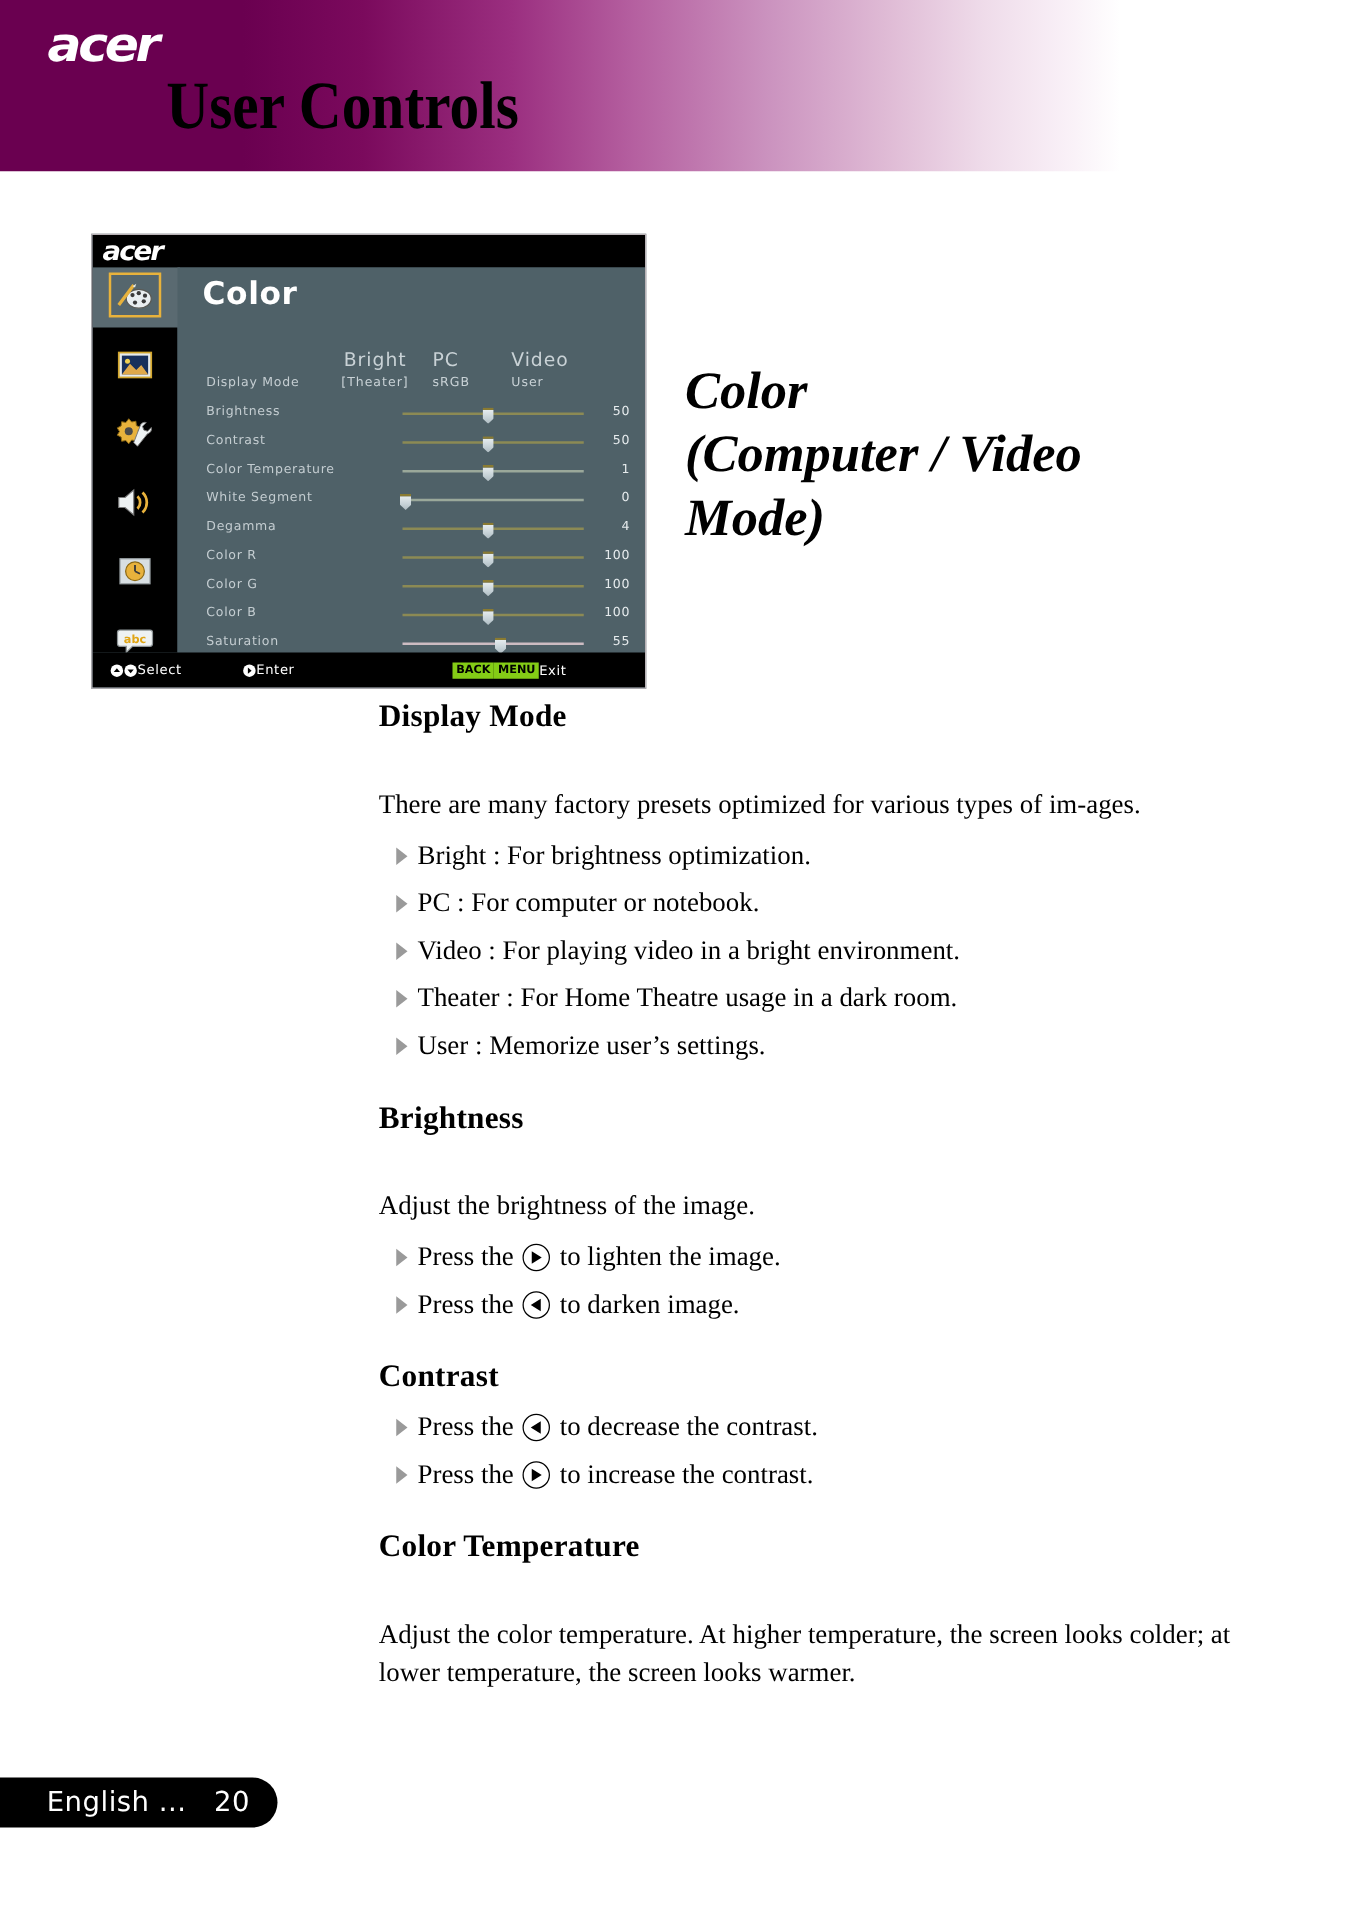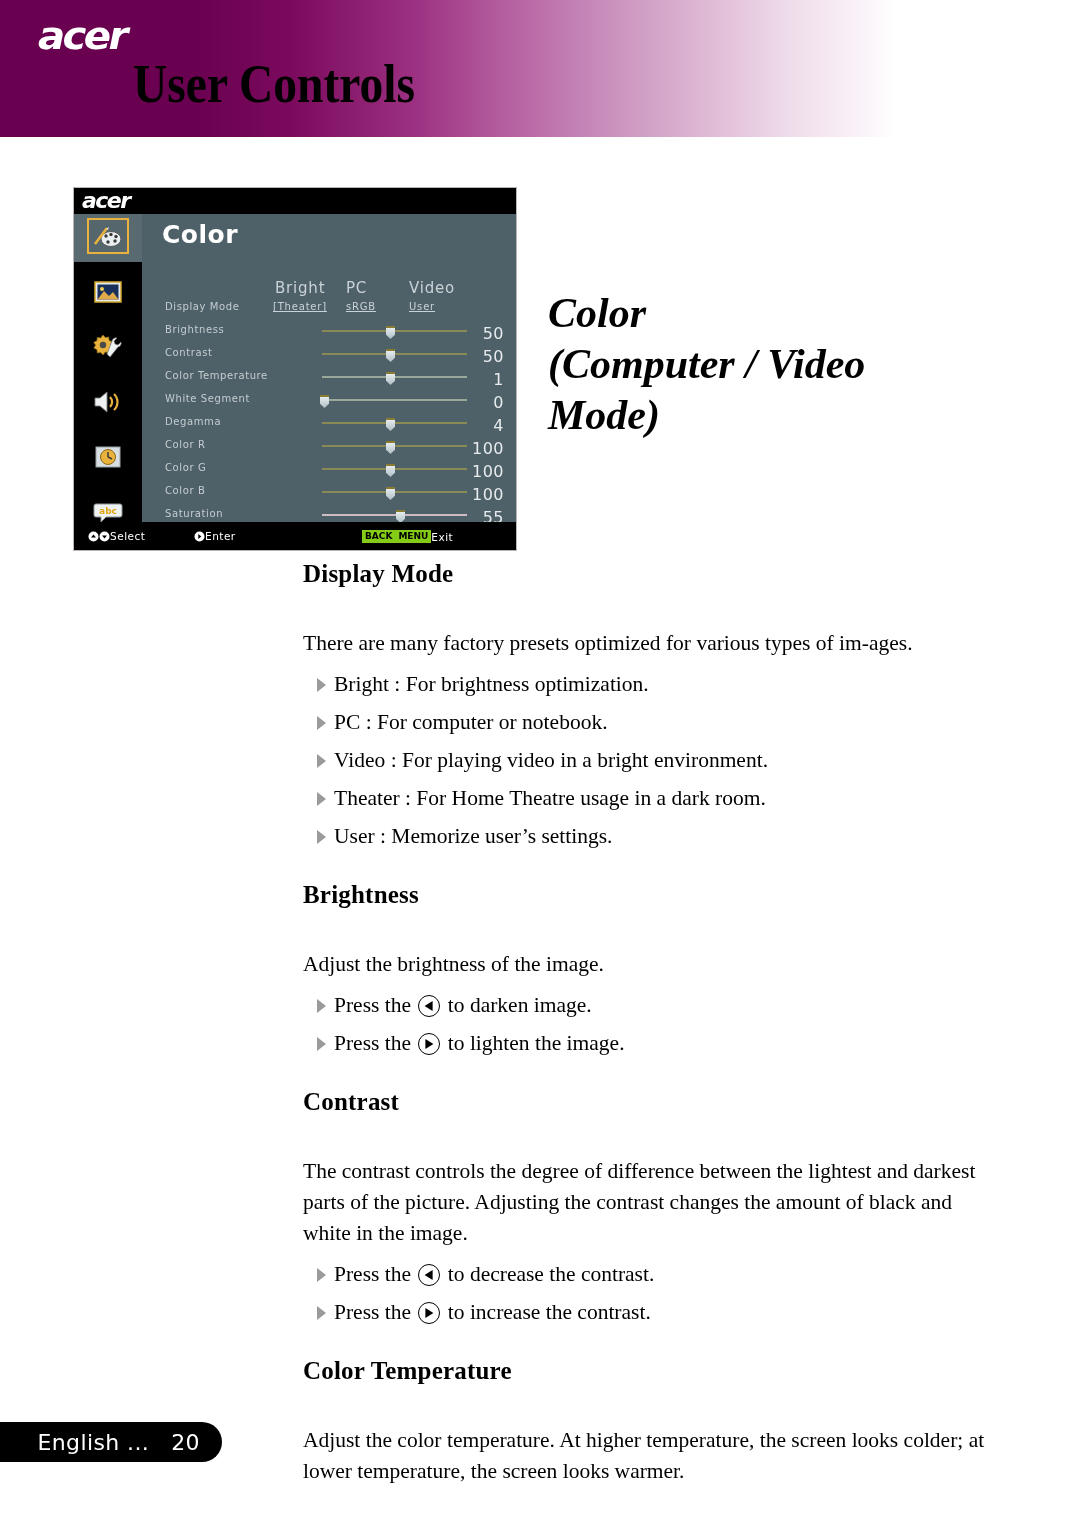--- a/index.html
+++ b/index.html
@@ -139,21 +139,20 @@
     font-family: "DejaVu Sans", sans-serif;
     font-size: 15px;
     letter-spacing: 0.8px;
   }
   .mode-val {
     position: absolute;
     color: #c9d2d6;
     font-family: "DejaVu Sans", sans-serif;
     font-size: 10px;
     letter-spacing: 0.8px;
-    text-decoration: underline;
   }
   .row-label {
     position: absolute;
     left: 23px;
     color: #c4cdd1;
     font-family: "DejaVu Sans", sans-serif;
     font-size: 10px;
     letter-spacing: 0.6px;
     white-space: nowrap;
   }
@@ -173,21 +172,21 @@
     border-top: 2px solid #8a7b32;
     clip-path: polygon(0 0, 100% 0, 100% 68%, 50% 100%, 0 68%);
   }
   .row-value {
     position: absolute;
     left: 330px;
     width: 32px;
     text-align: right;
     color: #e6ebed;
     font-family: "DejaVu Sans", sans-serif;
-    font-size: 16px;
+    font-size: 10px;
     letter-spacing: 0.5px;
   }
   .osd-footer {
     position: absolute;
     left: 0; bottom: 0;
     width: 444px; height: 28px;
     background: #000000;
     color: #ffffff;
     font-family: "DejaVu Sans", sans-serif;
     font-size: 10.5px;
@@ -490,33 +489,32 @@
       <li><span class="tri"></span><span>Theater : For Home Theatre usage in a dark room.</span></li>
       <li><span class="tri"></span><span>User : Memorize user’s settings.</span></li>
     </ul>
 
     <h2 class="head">Brightness</h2>
     <p class="para">Adjust the brightness of the image.</p>
     <ul class="bullets">
       <li>
         <span class="tri"></span>
         <span>Press the</span>
-        <span class="arrowbtn left"></span>
-        <span>to darken image.</span>
+        <span class="arrowbtn right"></span>
+        <span>to lighten the image.</span>
       </li>
       <li>
         <span class="tri"></span>
         <span>Press the</span>
-        <span class="arrowbtn right"></span>
-        <span>to lighten the image.</span>
+        <span class="arrowbtn left"></span>
+        <span>to darken image.</span>
       </li>
     </ul>
 
     <h2 class="head">Contrast</h2>
-    <p class="para">The contrast controls the degree of difference between the lightest and darkest parts of the picture. Adjusting the contrast changes the amount of black and white in the image.</p>
     <ul class="bullets">
       <li>
         <span class="tri"></span>
         <span>Press the</span>
         <span class="arrowbtn left"></span>
         <span>to decrease the contrast.</span>
       </li>
       <li>
         <span class="tri"></span>
         <span>Press the</span>

